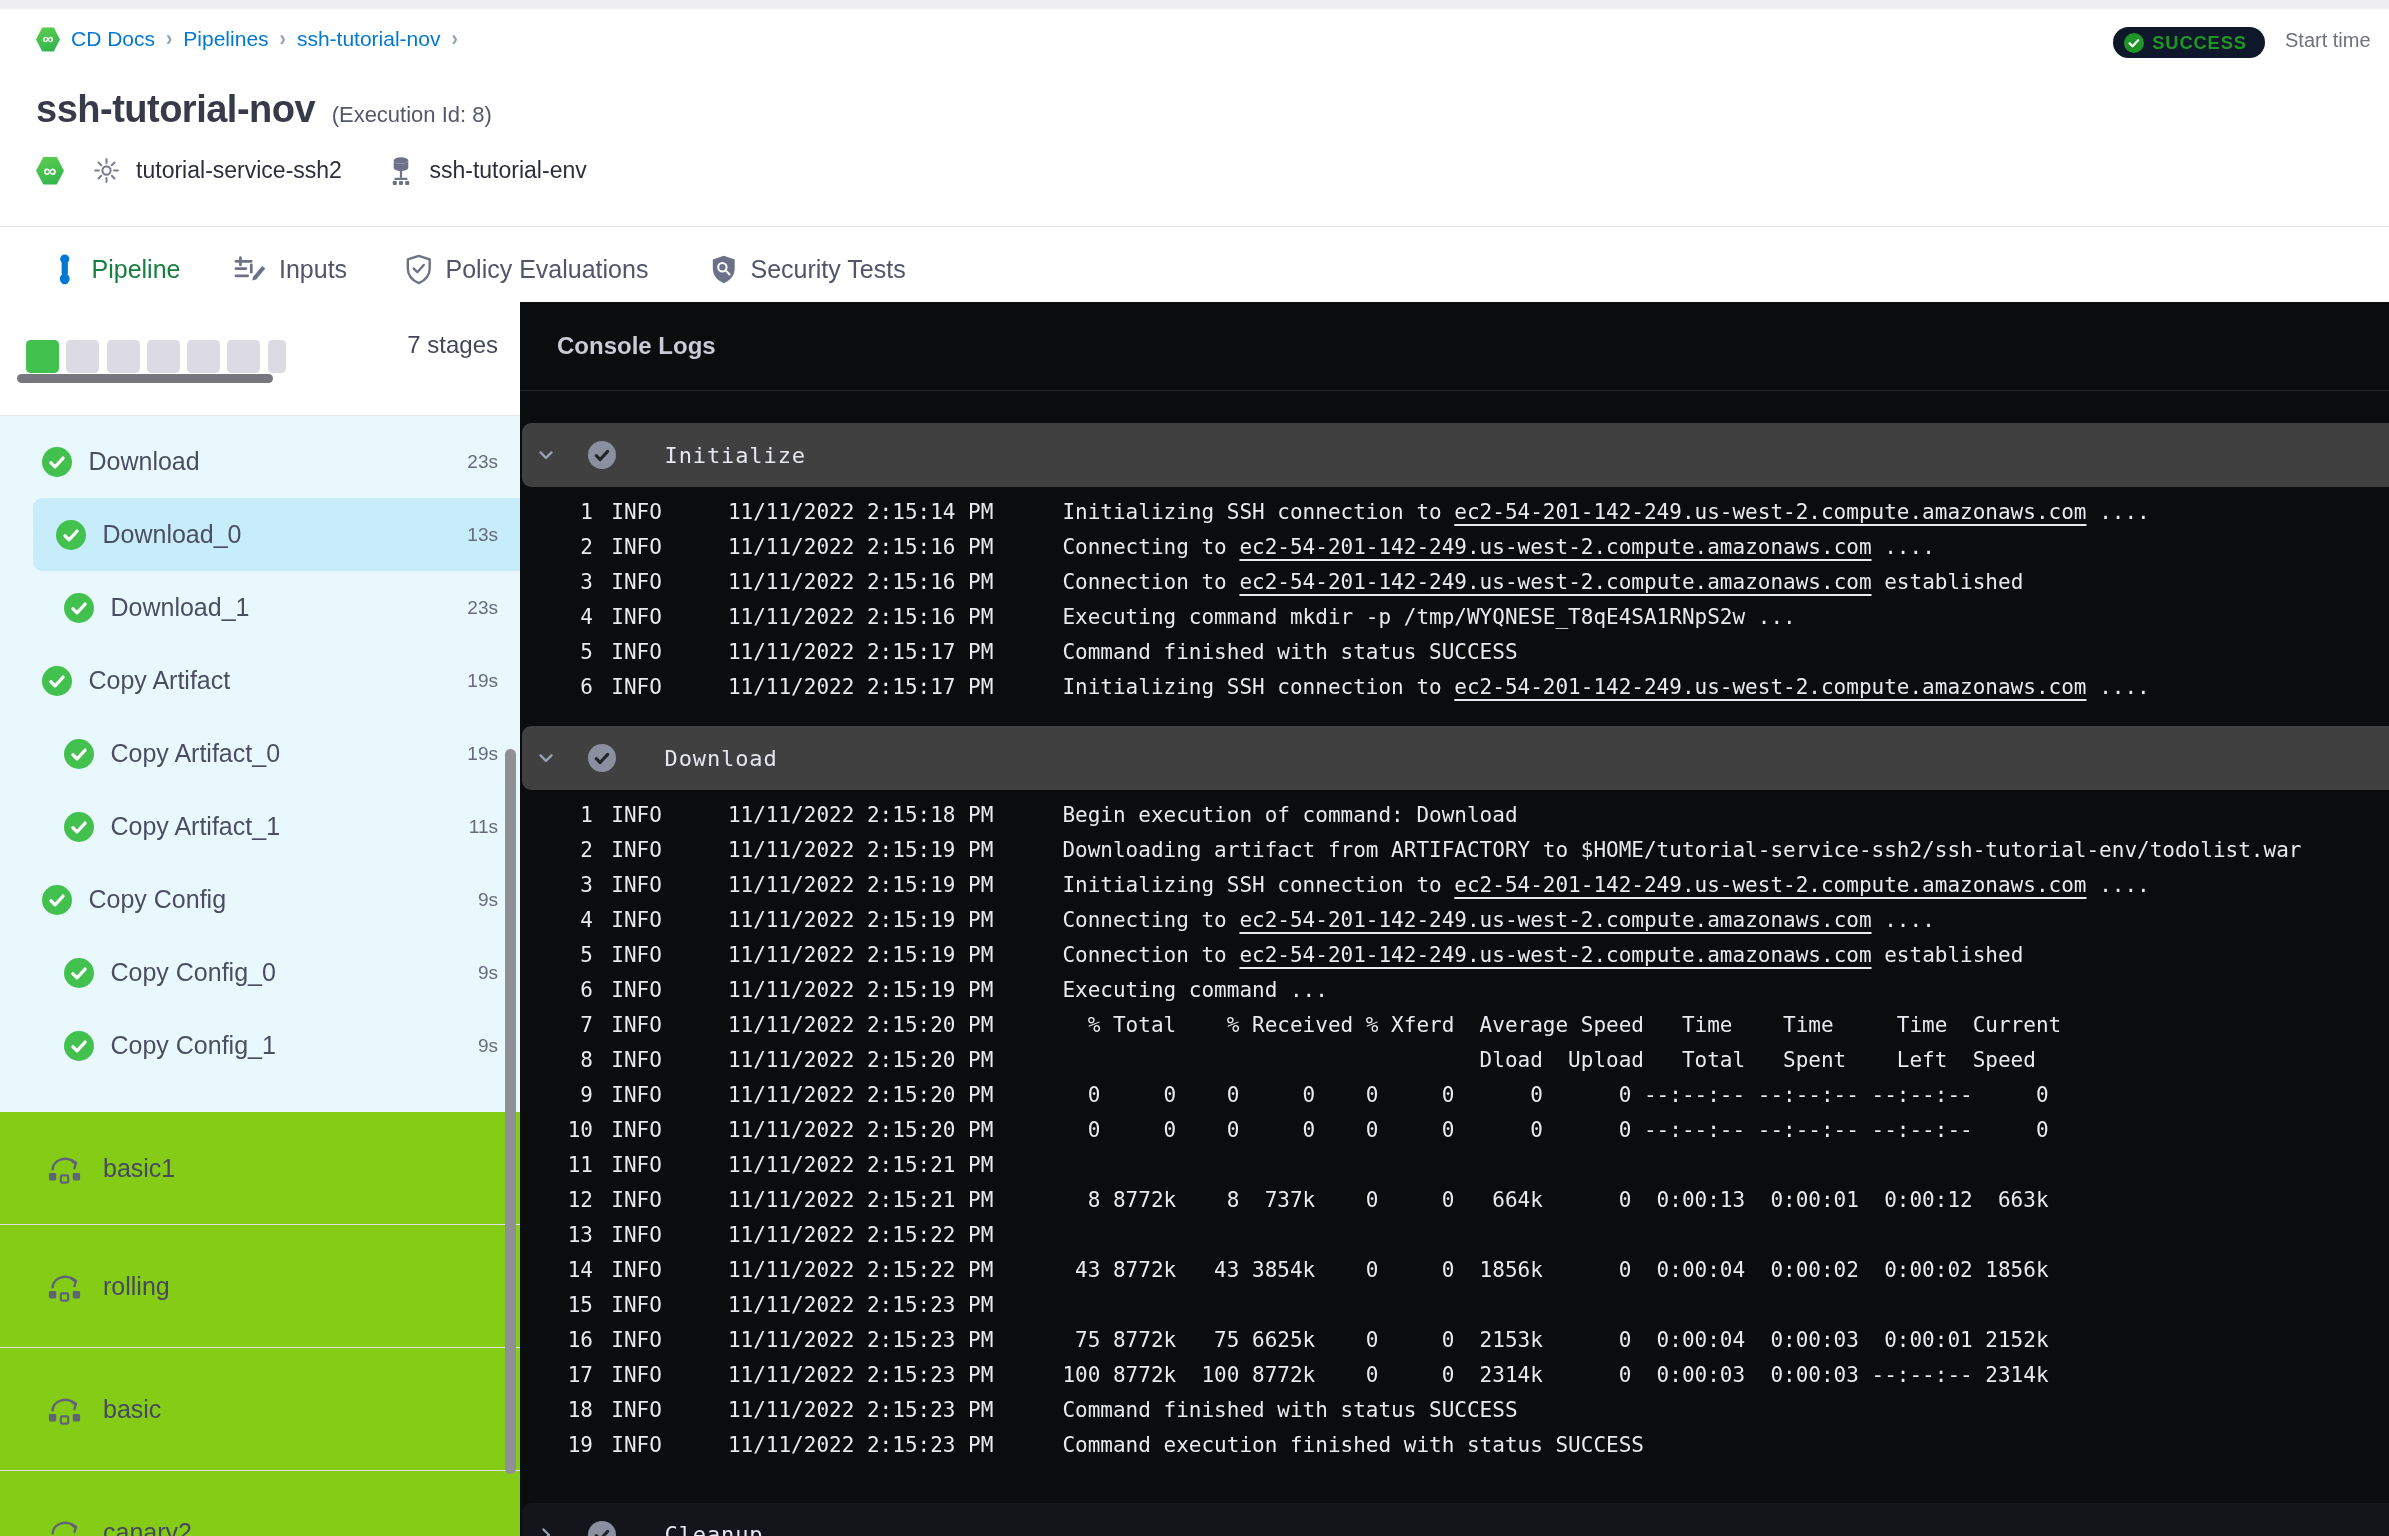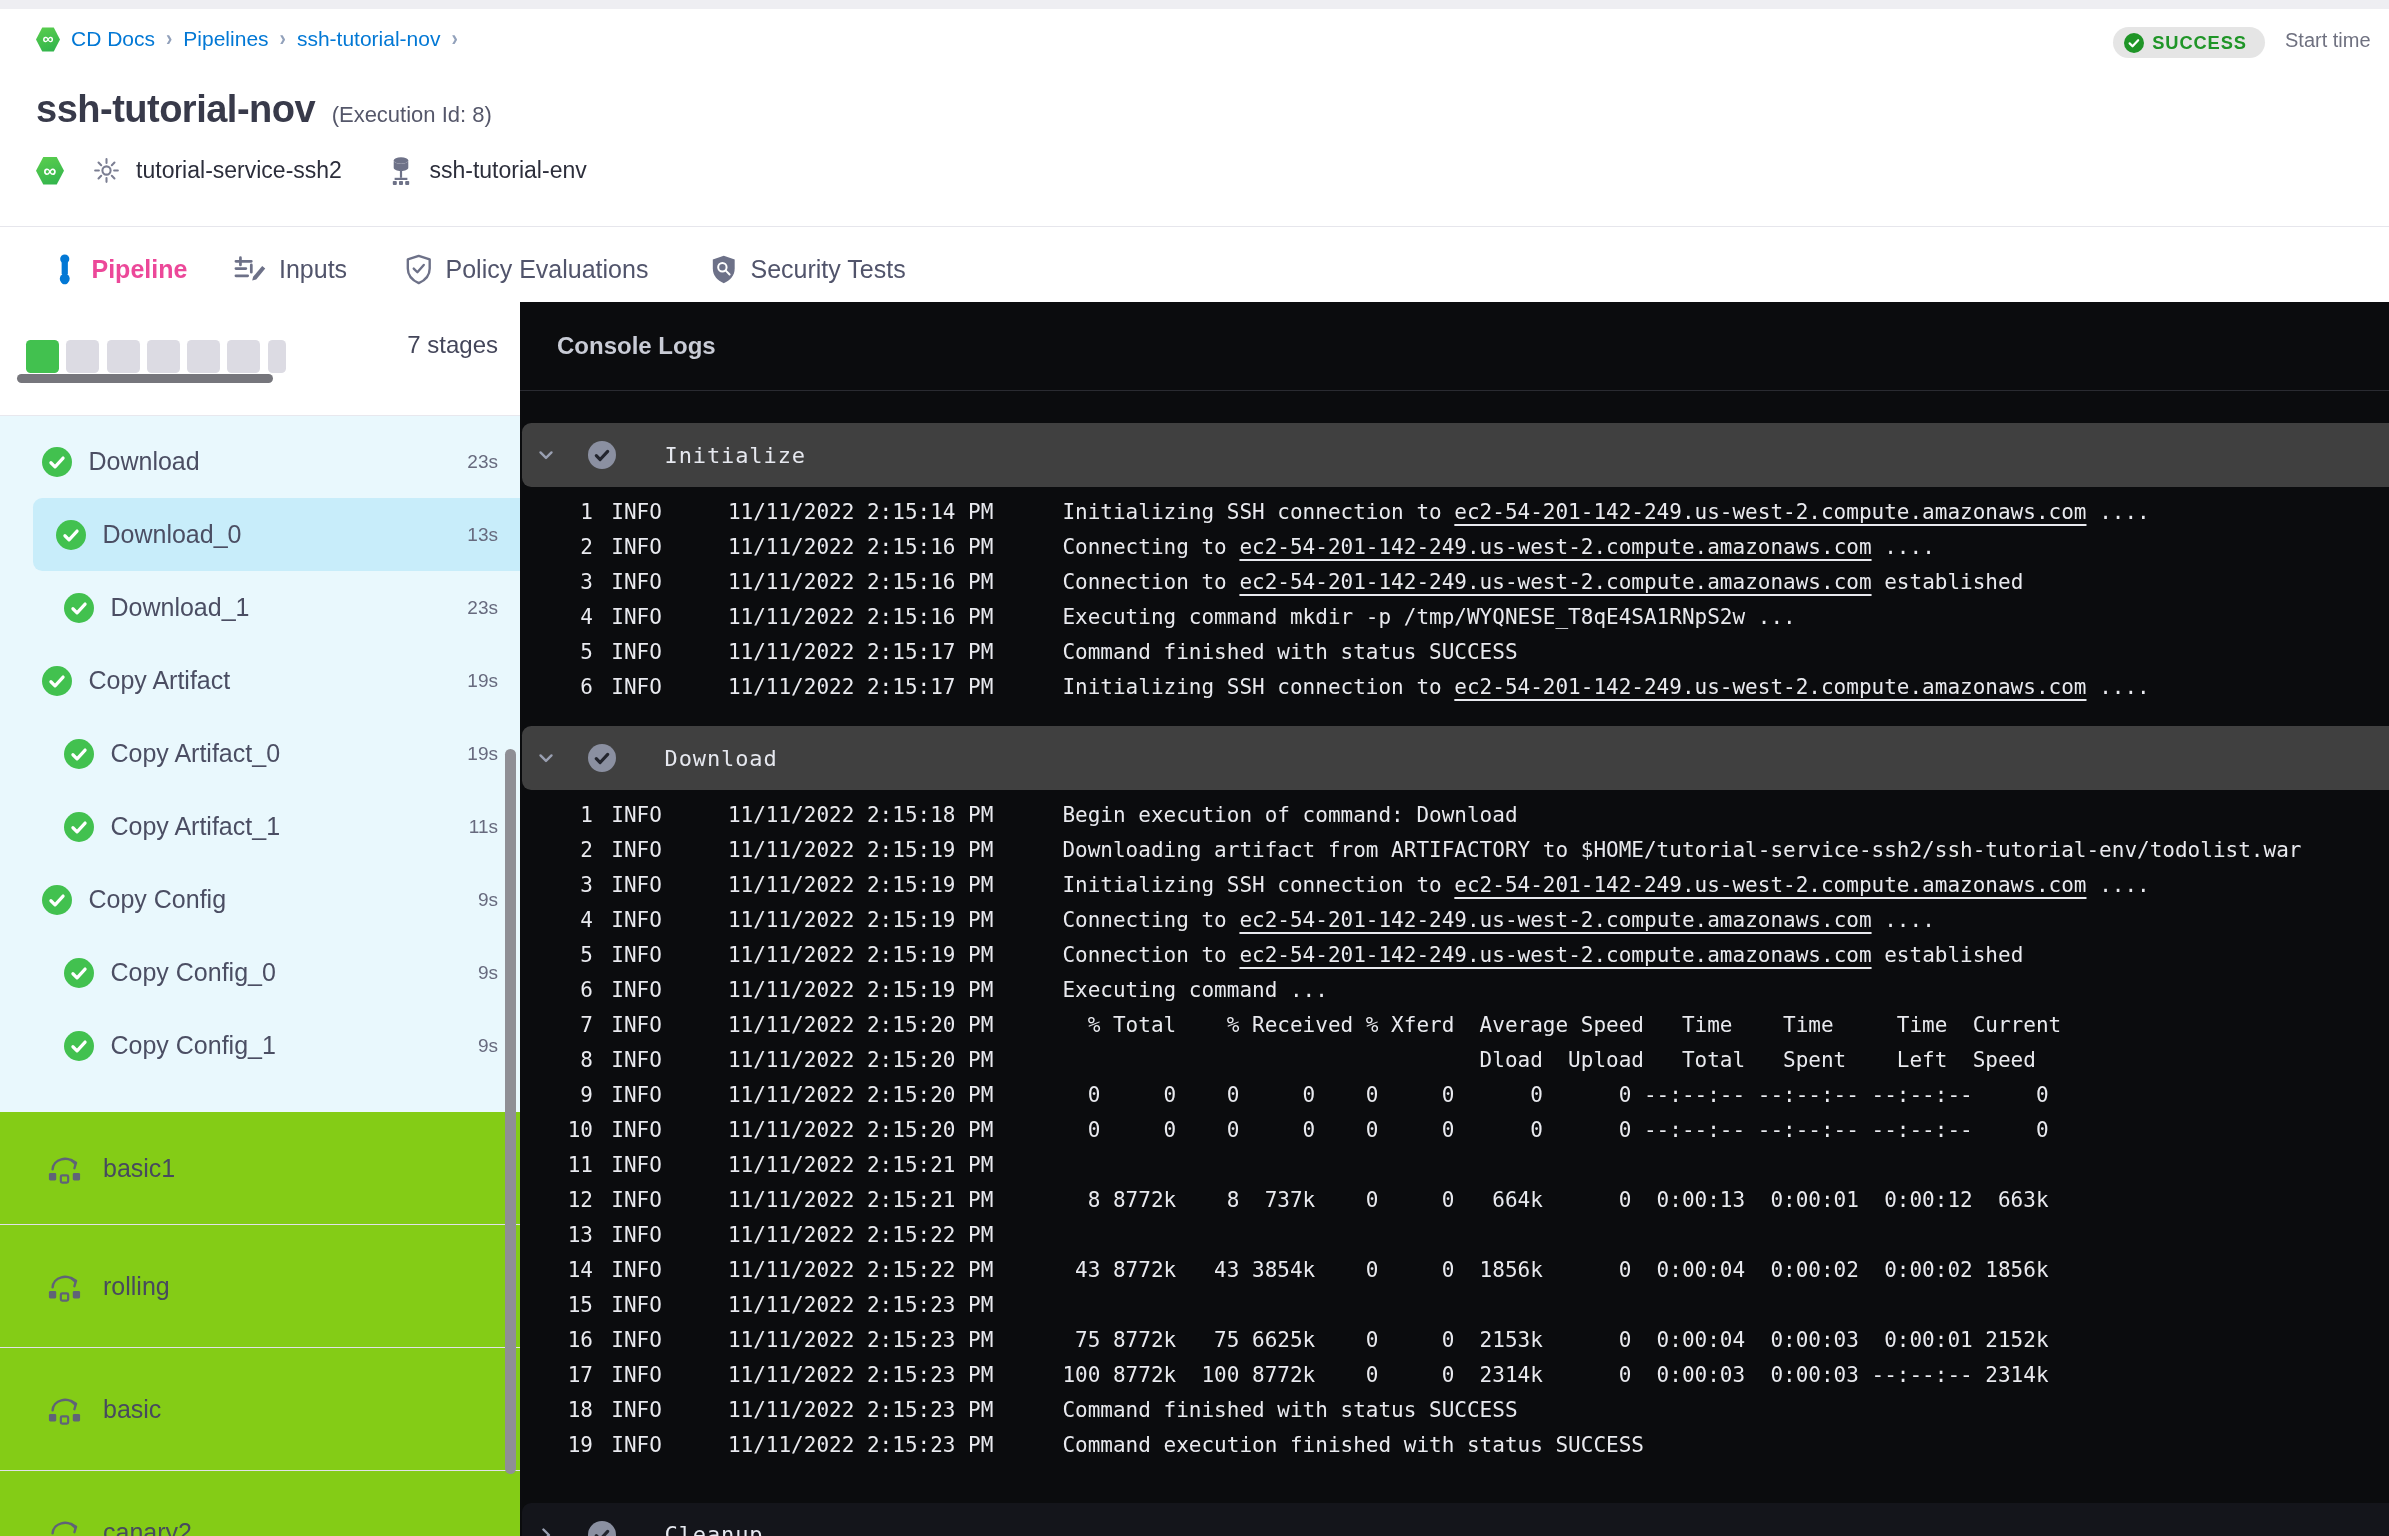--- a/index.html
+++ b/index.html
@@ -16,38 +16,38 @@
   .breadcrumb { position:absolute; left:36px; top:16.5px; height:27.5px; display:flex; align-items:center; gap:11px; }
   .hex { display:inline-flex; align-items:center; justify-content:center;
          background:linear-gradient(160deg,#5ed04e,#2db14c); color:#fff; font-weight:bold;
          clip-path:polygon(26% 4%, 74% 4%, 100% 50%, 74% 96%, 26% 96%, 0% 50%); }
   .hex.sm { width:24px; height:26px; font-size:15.6px; }
   .hex.md { width:28px; height:30px; font-size:18.3px; }
   .bc-item { color:#0278d5; font-size:21px; cursor:pointer; }
   .bc-sep  { color:#92a1bb; font-size:19px; font-weight:bold; transform:scaleY(1.15); }
 
   .status-badge { position:absolute; left:2113px; top:18.3px; height:31px; padding:0 18.3px 0 11px;
-                  background:#e5e5e5; border-radius:15.6px; display:flex; align-items:center; gap:8.2px; }
+                  background:#0f172a; border-radius:15.6px; display:flex; align-items:center; gap:8.2px; }
   .status-badge .txt { color:#1f9527; font-weight:bold; font-size:18.3px; letter-spacing:0.9px; }
   .start-time { position:absolute; left:2285px; top:20px; font-size:20px; color:#6f7180; }
 
   .page-title-row { position:absolute; left:36px; top:79px; display:flex; align-items:baseline; gap:16.5px; }
   .page-title { font-size:38px; font-weight:bold; color:#383a4a; letter-spacing:-0.5px; }
   .exec-id { font-size:22px; color:#55576a; }
 
   .service-row { position:absolute; left:36px; top:146px; height:31px; display:flex; align-items:center; }
   .service-row .name { font-size:23px; color:#2c2e3b; margin-left:15.6px; }
   .service-row .gear { margin-left:27.5px; }
   .service-row .envicon { margin-left:46px; }
 
   .tabbar { position:absolute; left:0; top:217px; width:2389px; height:85px;
             border-top:0.9px solid #e6e6ec; border-bottom:0.9px solid #e2e2e8; background:#fff; }
   .tab { position:absolute; top:0; height:84px; display:flex; align-items:center; gap:13px; cursor:pointer;
          font-size:25px; color:#51546b; }
-  .tab.active { color:#ec4899; font-weight:bold; }
+  .tab.active { color:#15803d; font-weight:normal; }
   .tab-underline { position:absolute; left:34px; top:76px; width:171px; height:6.4px; border-radius:3.7px; background:#0278d5; }
 
   
   .sidebar { position:absolute; left:0; top:302px; width:520px; height:1234px; background:#fff; }
 
   .stages-header { position:absolute; left:0; top:0; width:520px; height:114px; background:#fff;
                    border-bottom:0.9px solid #e8e8ee; }
   .seg-row { position:absolute; left:26px; top:38px; display:flex; gap:7.3px; }
   .seg { width:33px; height:33px; border-radius:4.6px; background:#dcdbe3; }
   .seg.done { background:#42c14f; }

